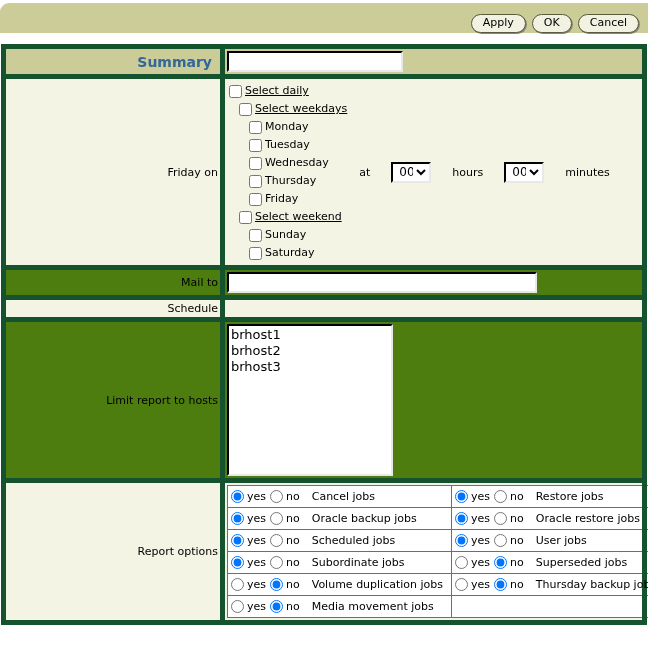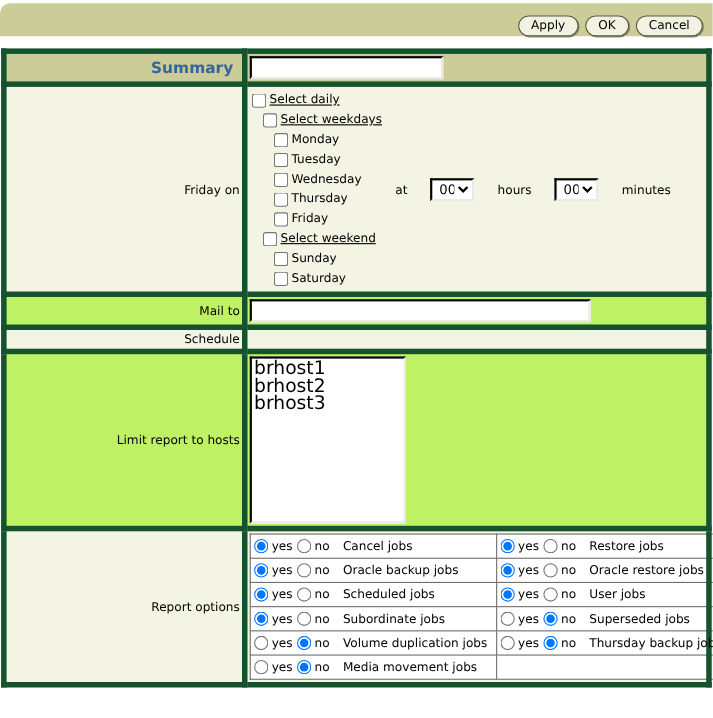--- a/index.html
+++ b/index.html
@@ -70,21 +70,21 @@
     background: #cccc99;
     border-color: #b8b884;
   }
   tr.head-row td.label-cell {
     color: #336699;
     font-weight: bold;
     font-size: 14px;
     padding-right: 8px;
   }
   tr.shade > td { background: #f4f4e4; }
-  tr.plain > td { background: #bef264; }
+  tr.plain > td { background: #4d7c0f; }
 
   
   .txt {
     font-family: "DejaVu Sans", sans-serif;
     font-size: 11px;
     border: 2px inset #d4d0c8;
     border-top-color: #404040;
     border-left-color: #404040;
     border-right-color: #e8e8e8;
     border-bottom-color: #e8e8e8;
@@ -158,30 +158,30 @@
     border: 1px solid #9b9b6a;
     padding: 2px 4px;
     background: #f4f4e4;
     white-space: nowrap;
   }
   table.sched td.radio-col { width: 130px; }
   .inline { display: flex; align-items: center; gap: 4px; }
 
   
   .host-list {
-    width: 142px;
+    width: 166px;
     height: 152px;
     border: 2px inset #d4d0c8;
     border-top-color: #404040;
     border-left-color: #404040;
     border-right-color: #e8e8e8;
     border-bottom-color: #e8e8e8;
     background: #ffffff;
     font-family: "DejaVu Sans", sans-serif;
-    font-size: 17px;
+    font-size: 13px;
     overflow-y: scroll;
     box-sizing: border-box;
     padding: 1px 0 0 2px;
   }
   .host-list div { line-height: 16px; }
 
   
   table.report {
     border-collapse: collapse;
     table-layout: fixed;

